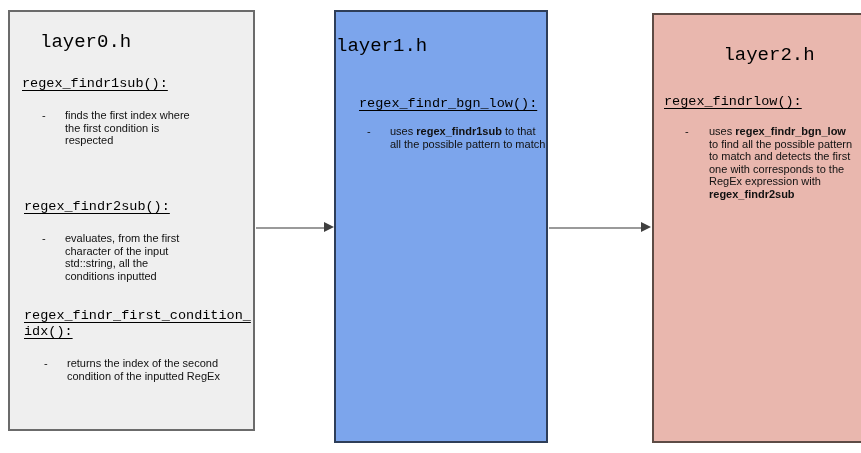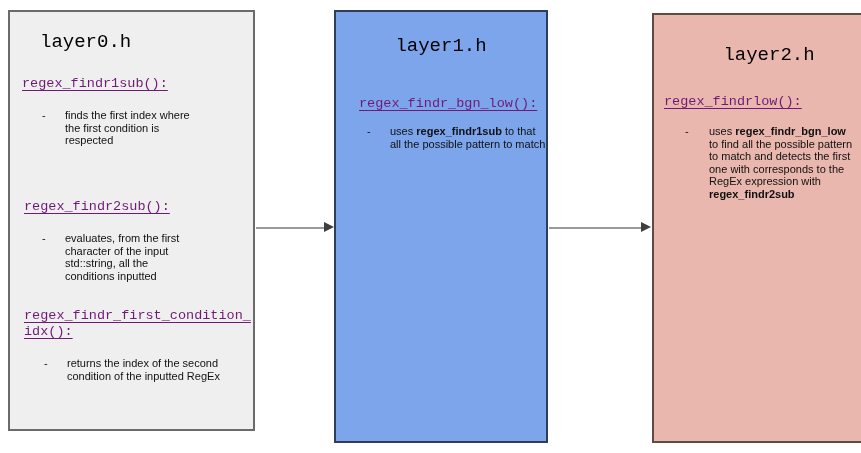--- a/index.html
+++ b/index.html
@@ -21,29 +21,29 @@
   #box3 { left: 652px; top: 13px; width: 234px; height: 430px; }
 
   .box-title {
     position: absolute;
     font-family: "Liberation Mono", monospace;
     font-size: 19px;
     color: #000000;
     white-space: nowrap;
   }
   #box1 .box-title { left: 30px; top: 19px; }
-  #box2 .box-title { left: 0; right: 0; top: 23px; text-align: center; }
+  #box2 .box-title { left: 0; right: 0; top: 23px; text-align: left; }
   #box3 .box-title { left: 0; right: 0; top: 29px; text-align: center; }
 
   .fn-heading {
     position: absolute;
     font-family: "Liberation Mono", monospace;
     font-size: 13.5px;
     line-height: 16px;
-    color: #701a75;
+    color: #000000;
     text-decoration: underline;
     text-underline-offset: 3px;
     white-space: nowrap;
   }
   .fn-heading.wrap {
     white-space: normal;
     word-break: break-all;
     width: 229px;
   }
   #box1 .h1 { left: 12px; top: 64px; }

